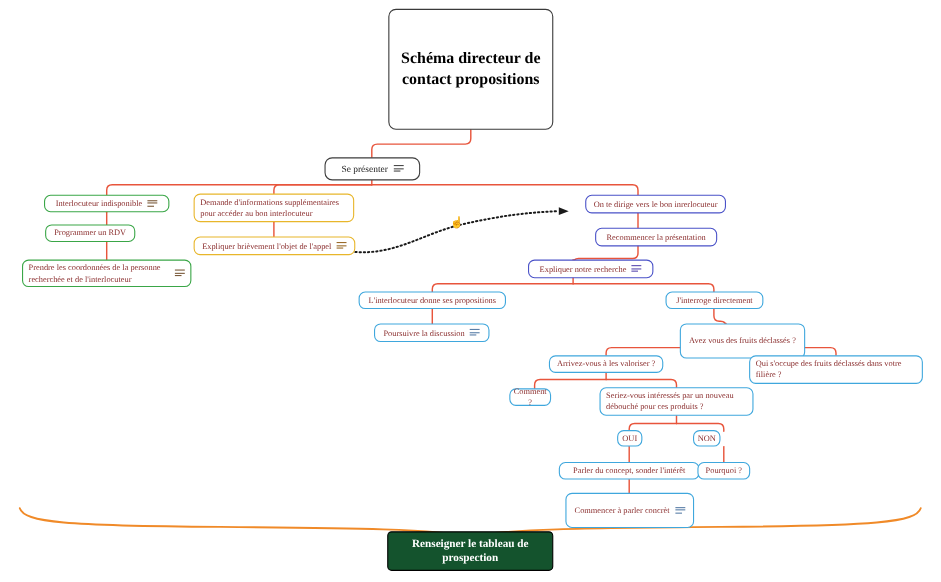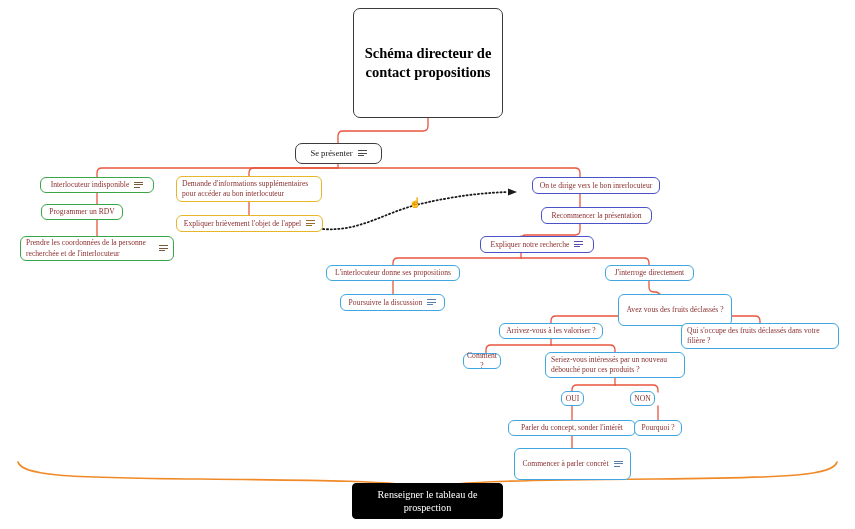--- a/index.html
+++ b/index.html
@@ -63,26 +63,27 @@
   
   .node.dark {
     border-color: #3d3d3d;
     border-width: 1.4px;
     color: #1a1a1a;
     font-size: 8.6px;
     border-radius: 7px;
   }
   
   .node.terminal {
-    background: #000000;
+    background: #14532d;
     border-color: #000000;
     color: #ffffff;
     font-size: 10.2px;
     line-height: 1.32;
     border-radius: 4px;
+    font-weight: bold;
   }
   .node.green  { border-color: #3aa647; }
   .node.yellow { border-color: #e8b62b; }
   .node.indigo { border-color: #4a52c8; margin-left: 16px; }
   .node.cyan   { border-color: #3fa7dd; }
 
   .note-icon {
     flex: 0 0 auto;
     width: 9px;
     height: 8px;

